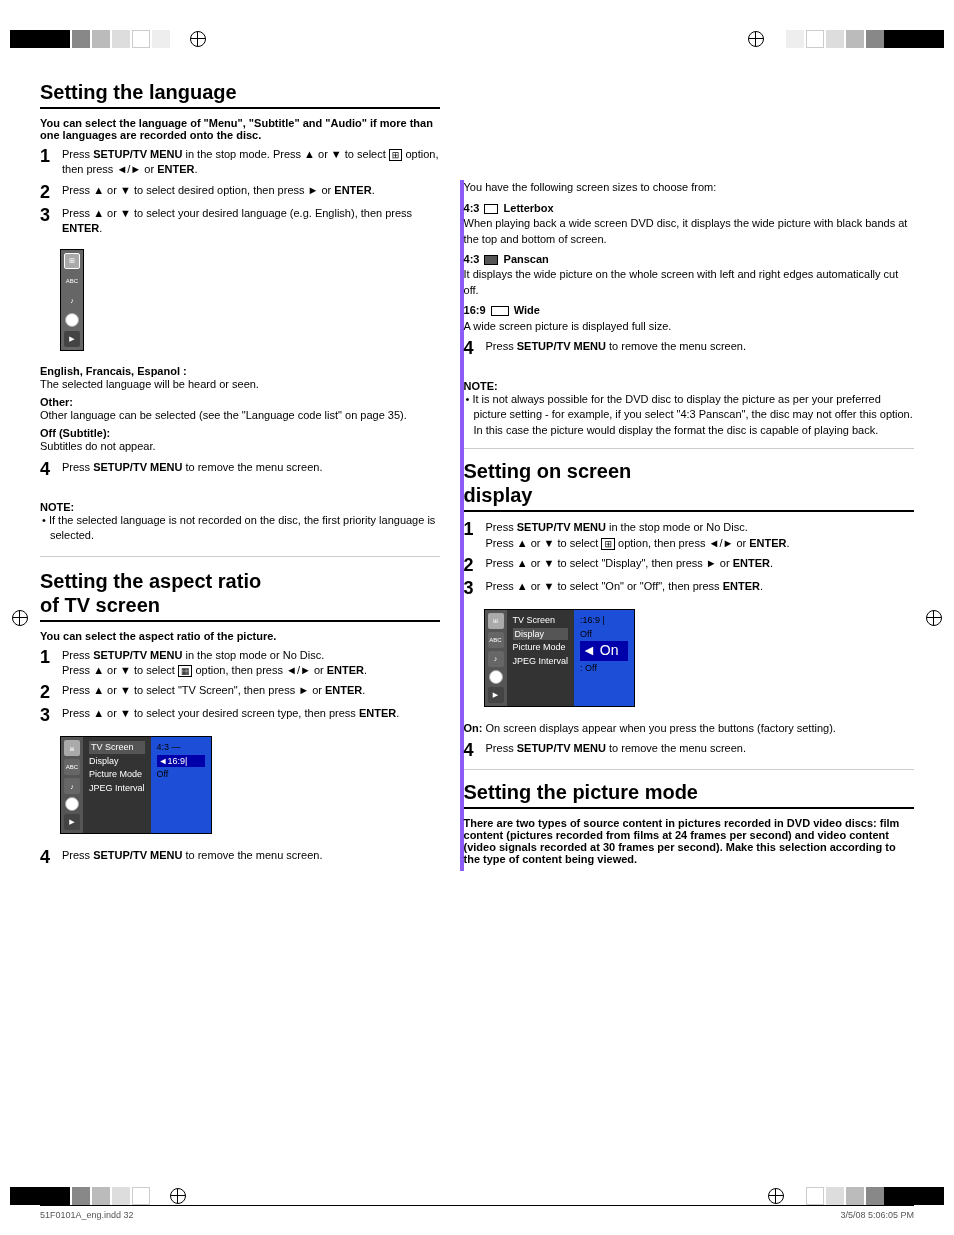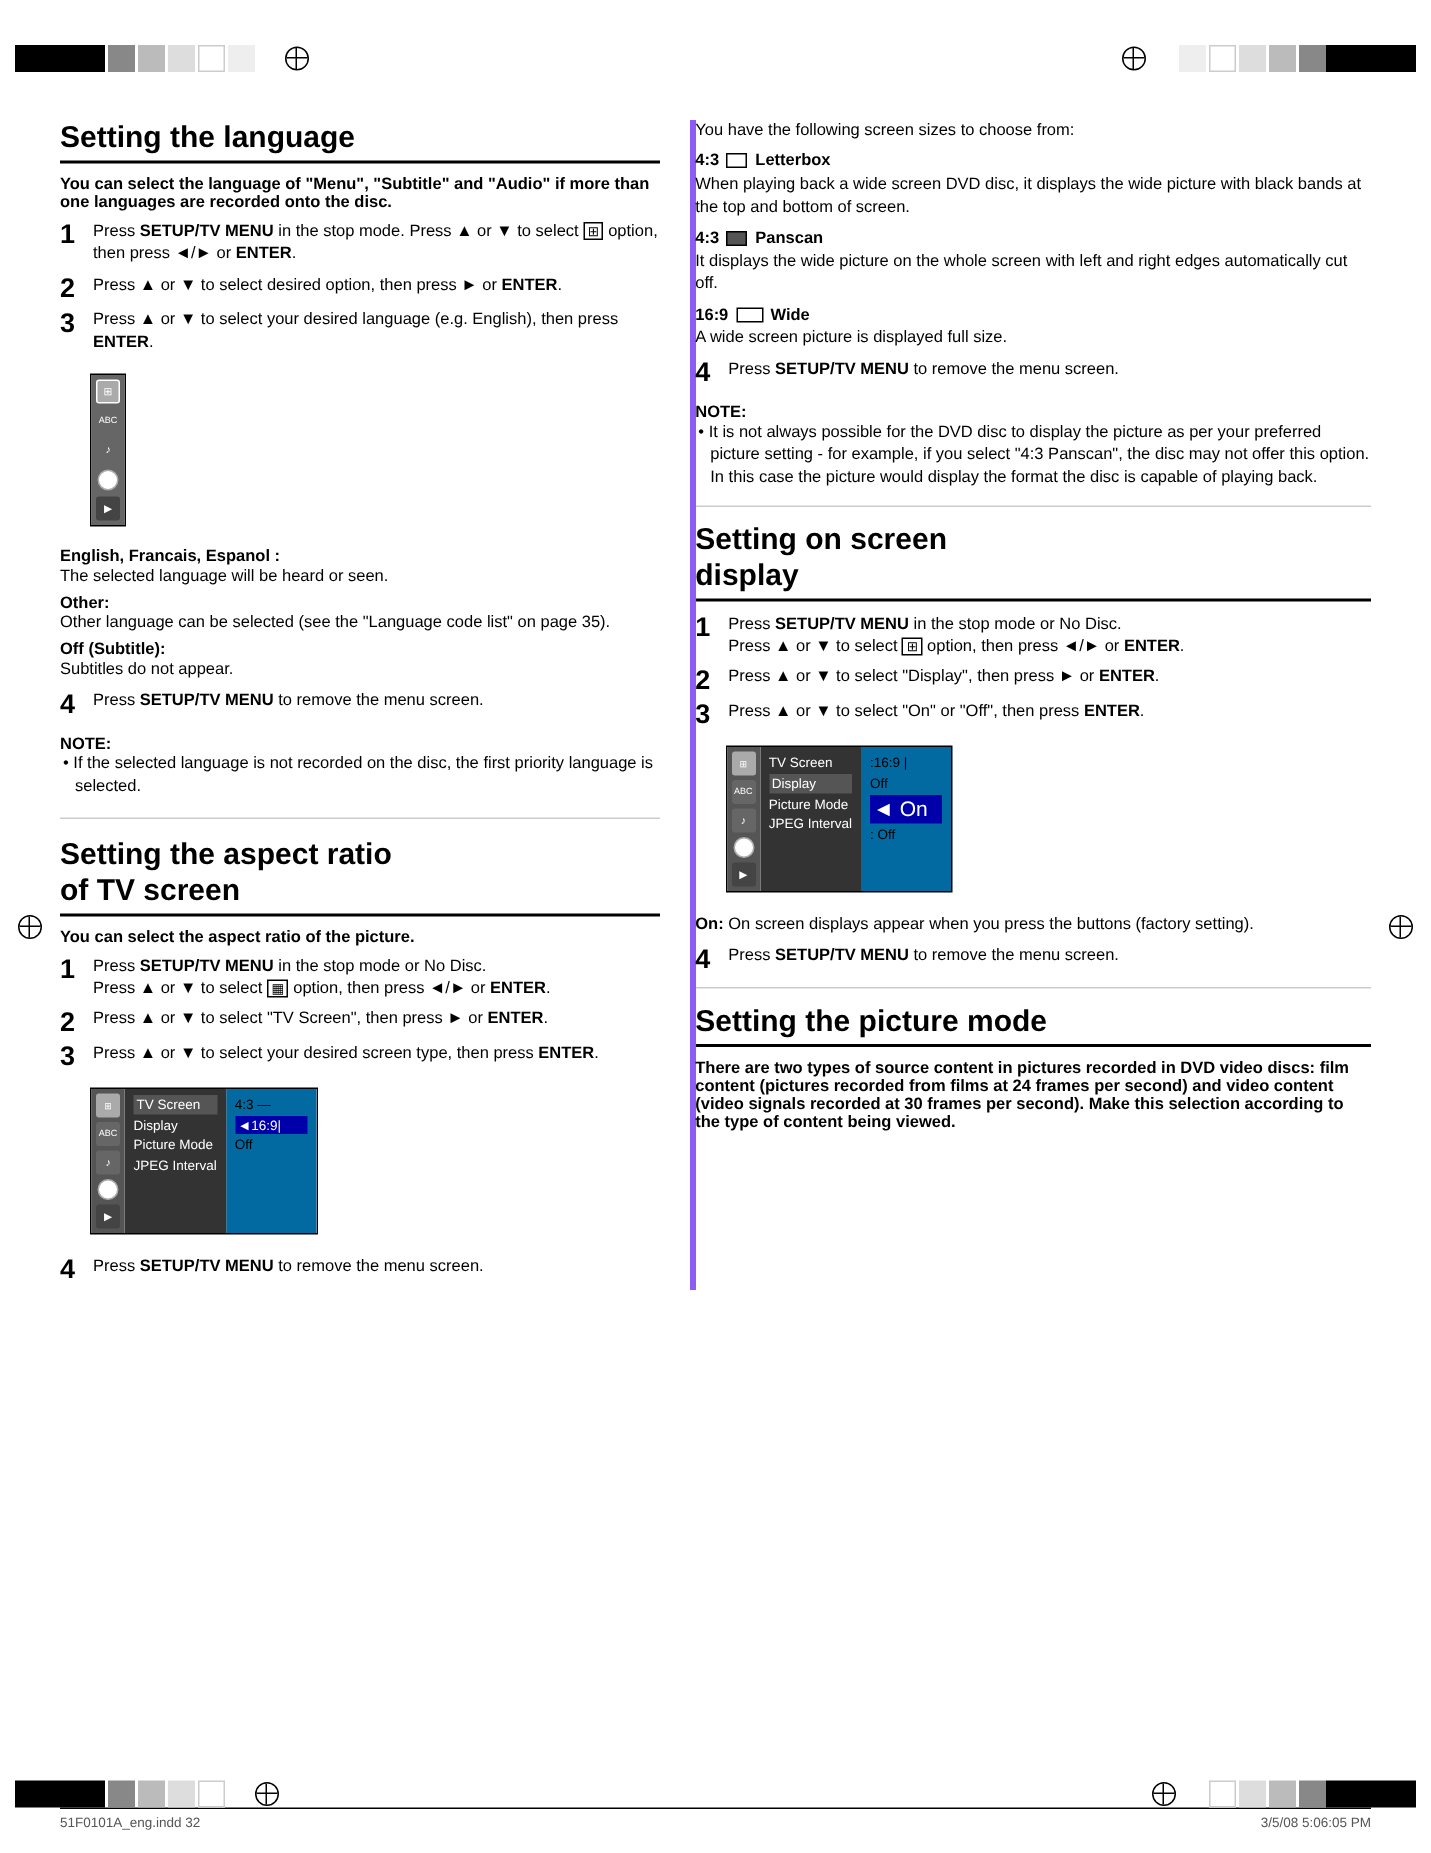--- a/index.html
+++ b/index.html
@@ -82,20 +82,21 @@
       display: flex;
       align-items: center;
       height: 18px;
     }
 
     
     .content {
       display: flex;
       gap: 0;
       margin-top: 20px;
+      align-items: flex-end;
     }
     .col-left {
       width: 48%;
       padding-right: 20px;
     }
     .col-right {
       width: 52%;
       border-left: 4px solid #8b5cf6;
     }
 
@@ -135,21 +136,21 @@
 
     
     .bold { font-weight: bold; }
 
     
     .para { margin-bottom: 5px; line-height: 1.4; }
     .sub-label { font-weight: bold; margin-top: 4px; }
     .sub-text { margin-left: 0; margin-bottom: 3px; line-height: 1.4; }
 
     
-    .note-box { margin-top: 12px; margin-bottom: 6px; }
+    .note-box { margin-top: 23px; margin-bottom: 6px; }
     .note-title { font-weight: bold; font-size: 11px; }
     .note-text { font-size: 11px; line-height: 1.4; }
     .bullet-note { padding-left: 10px; text-indent: -8px; }
 
     
     .menu-box {
       border: 1px solid #000;
       display: inline-flex;
       margin: 6px 0;
       background: #fff;
@@ -229,21 +230,21 @@
       background: #e0e0e0;
     }
     .tv-menu-col1 {
       background: #333;
       color: #fff;
       padding: 3px 6px;
       font-size: 9px;
       min-width: 60px;
     }
     .tv-menu-col2 {
-      background: #0369a1;
+      background: #1d4ed8;
       padding: 3px 6px;
       font-size: 9px;
       min-width: 60px;
     }
 
     
     .section-divider {
       margin: 12px 0;
     }
 

